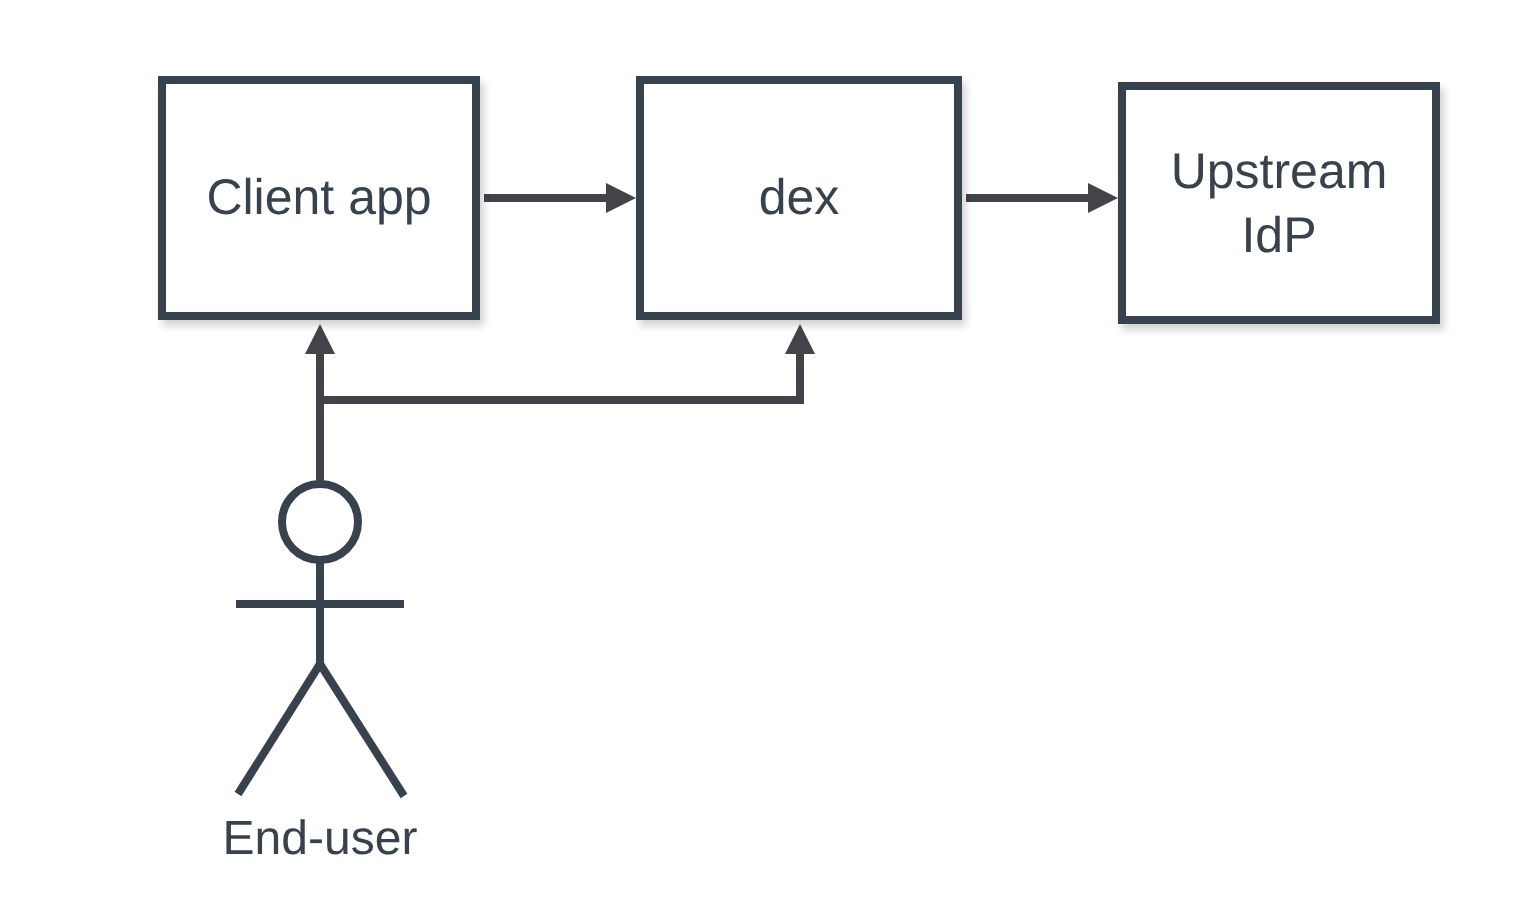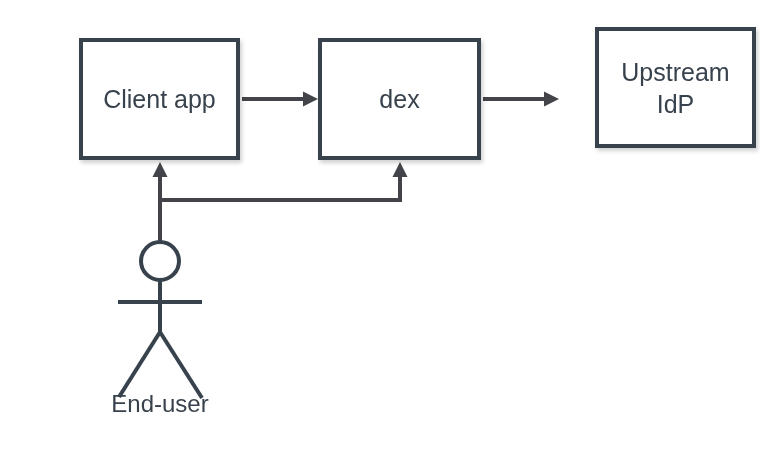--- a/index.html
+++ b/index.html
@@ -39,24 +39,24 @@
     text-align:center;
   }
   .node .label{
     font-size:25px;
     line-height:1.28;
     color:var(--label-text);
     white-space:pre-line;
   }
   .node-client{left:79px;top:38px;width:161px;height:122px;}
   .node-dex{left:318px;top:38px;width:163px;height:122px;}
-  .node-upstream{left:559px;top:27px;width:161px;height:121px;margin-left:36px;}
+  .node-upstream{left:559px;top:41px;width:161px;height:121px;}
   .actor-label{
     position:absolute;
-    left:80px;top:390px;width:160px;
+    left:80px;top:406px;width:160px;
     text-align:center;
     font-size:24px;
     color:var(--label-text);
   }
   .conn{stroke:var(--connector);stroke-width:4;fill:none;}
   .conn-head{fill:var(--connector);stroke:none;}
   .actor-stroke{stroke:var(--actor);stroke-width:4;fill:none;}
   .actor-head-fill{fill:var(--node-fill);}
 </style>
 </head>

